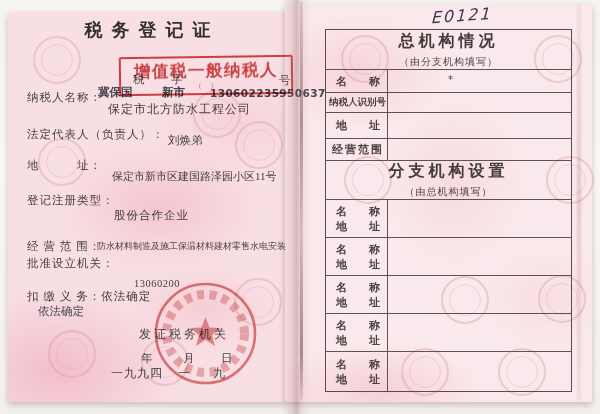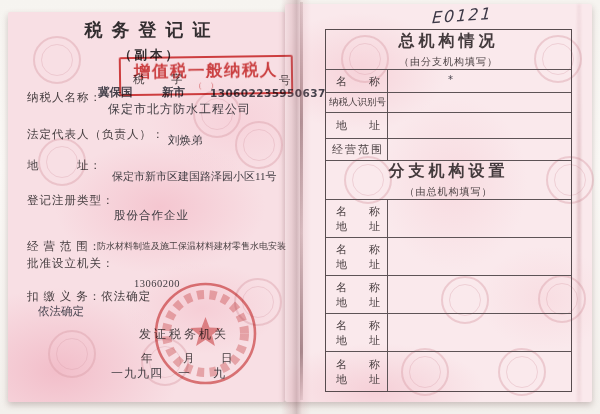--- a/index.html
+++ b/index.html
@@ -72,21 +72,21 @@
     position:absolute; left:325px; top:29px; width:245px; height:361px; z-index:2;
     border:1.5px solid #574b4e; display:flex; flex-direction:column;
     color:#4b4143; font-size:11px;
   }
   .trow{border-bottom:1px solid #5d5356; display:flex; flex-direction:row; box-sizing:border-box;}
   .trow:last-child{border-bottom:none;}
   .thead{flex-direction:column; align-items:center; justify-content:center;}
   .thead .h1{font-size:16px; letter-spacing:4px; font-weight:700; color:#433a3c;}
   .thead .h2{font-size:10px; letter-spacing:1px; margin-top:3px; color:#4b4143;}
   .lcell{width:62px; box-sizing:border-box; border-right:1px solid #5d5356;
-    display:flex; flex-direction:column; justify-content:center; padding-left:10px;}
+    display:flex; flex-direction:column; justify-content:center; padding-left:10px;font-weight:bold;}
   .vcell{flex:1; position:relative;}
   .lc-one{justify-content:center;}
   .tight{font-size:9.5px; letter-spacing:0; padding-left:3px;}
   .mark{position:absolute; left:60px; top:4px; font-size:10px; color:#45414b; font-family:"DejaVu Sans",sans-serif;}
   .pair span{display:block;}
 </style>
 </head>
 <body>
 
 <div class="scan">
@@ -104,21 +104,20 @@
   <div class="wm" style="left:341px;top:35px;width:44px;height:44px;"></div>
   <div class="wm" style="left:534px;top:35px;width:44px;height:44px;"></div>
   <div class="wm" style="left:344px;top:156px;width:44px;height:44px;"></div>
   <div class="wm" style="left:546px;top:156px;width:44px;height:44px;"></div>
   <div class="wm" style="left:441px;top:276px;width:44px;height:44px;"></div>
   <div class="wm" style="left:538px;top:275px;width:44px;height:44px;"></div>
   <div class="wm" style="left:401px;top:348px;width:44px;height:44px;"></div>
   <div class="wm" style="left:498px;top:348px;width:44px;height:44px;"></div>
 
   <div class="t title" style="left:62px;top:20px;width:180px;">税务登记证</div>
-  <div class="t copy" style="left:105px;top:48px;width:90px;">（副本）</div>
 
   <div class="stamp-rect">
     <div class="main">增值税一般纳税人</div>
     <div class="sub">（　）</div>
   </div>
 
   <span class="t lbl" style="left:133px;top:73px;">税</span>
   <span class="t lbl" style="left:171px;top:73px;">字</span>
   <span class="t lbl" style="left:279px;top:74px;">号</span>
 

